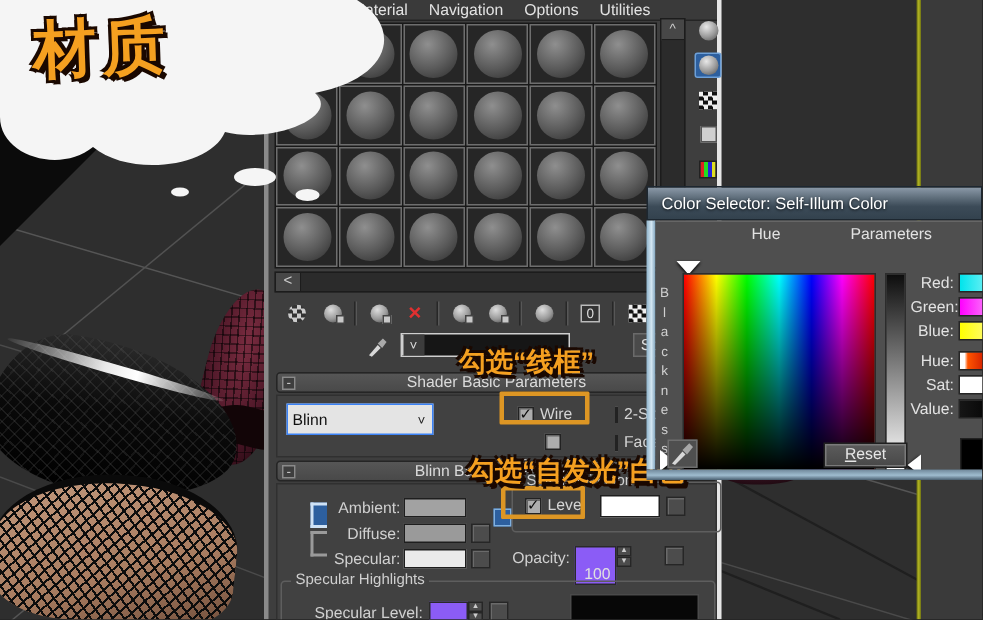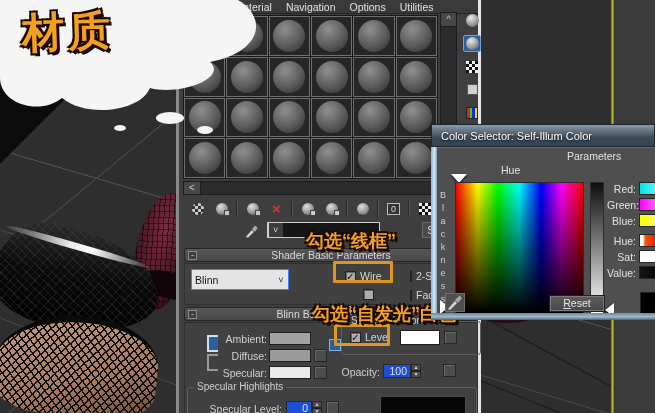--- a/index.html
+++ b/index.html
@@ -135,21 +135,21 @@
   .swatch { position:absolute; border:1px solid #1e1e1e; }
   .mapbtn { position:absolute; width:13px; height:13px; background:#4c4c4c; border:1px solid #262626; box-shadow:inset 1px 1px 0 #6a6a6a; }
   .lockc { position:absolute; width:11px; height:17px; border:2px solid #9a9a9a; border-right:none; background:transparent; }
   .lockc.on { background:#2d5f9e; border-color:#cfe2f5; }
   .maplock { position:absolute; width:12px; height:12px; background:#2d5f9e; border:1px solid #7fb0e0; }
 
   .groupbox { position:absolute; border:1px solid #5e5e5e; border-radius:3px; }
   .groupbox .glabel { position:absolute; top:-7px; left:6px; background:#414141; padding:0 3px; color:#cfcfcf; font-size:10px; white-space:nowrap; }
 
   .spinner { position:absolute; height:14px; display:flex; }
-  .spinner .num { background:#1d4ed8; color:#e0e0e0; font-size:10.5px; text-align:right; padding:0 3px; line-height:13px; border:1px solid #2a2a2a; }
+  .spinner .num { background:#8b5cf6; color:#e0e0e0; font-size:10.5px; text-align:right; padding:12px 3px; line-height:13px; border:1px solid #2a2a2a; }
   .spinner .arrows { width:10px; display:flex; flex-direction:column; }
   .spinner .arrows span { flex:1; background:#4c4c4c; border:1px solid #262626; color:#ccc; font-size:6px; line-height:5px; text-align:center; }
 
   .graphbox { position:absolute; background:#070707; border:1px solid #4a4a4a; }
 
   
   #dlg { position:absolute; left:431px; top:124px; width:224px; height:196px; z-index:4; }
   .dlg-title { position:absolute; left:0; top:0; width:100%; height:23px;
     background:linear-gradient(180deg,#8b99a8 0%,#5c6b78 35%,#3c4b58 60%,#33424e 100%);
     border:1px solid #1d2730; display:flex; align-items:center; }
@@ -494,21 +494,21 @@
     </div>
     <div class="hl" style="left:155px; top:324px; width:56px; height:22px;"></div>
   </div>
 
   <div id="dlg">
     <div class="dlg-title">
       <span>Color Selector: Self-Illum Color</span>
     </div>
     <div class="dlg-lstrip"></div>
     <div class="dlg-body">
-      <span class="dlg-lbl" style="left:64px; top:16px;">Hue</span>
+      <span class="dlg-lbl" style="left:64px; top:2px;">Hue</span>
       <span class="dlg-lbl" style="left:130px; top:2px;">Parameters</span>
       <span class="blackness">Blackness</span>
 
       <div class="m-down"></div>
       <div class="huebox"></div>
       <div class="m-right"></div>
       <div class="whitestrip"></div>
       <div class="m-left"></div>
 
       <div class="srow" style="top:34px;">

